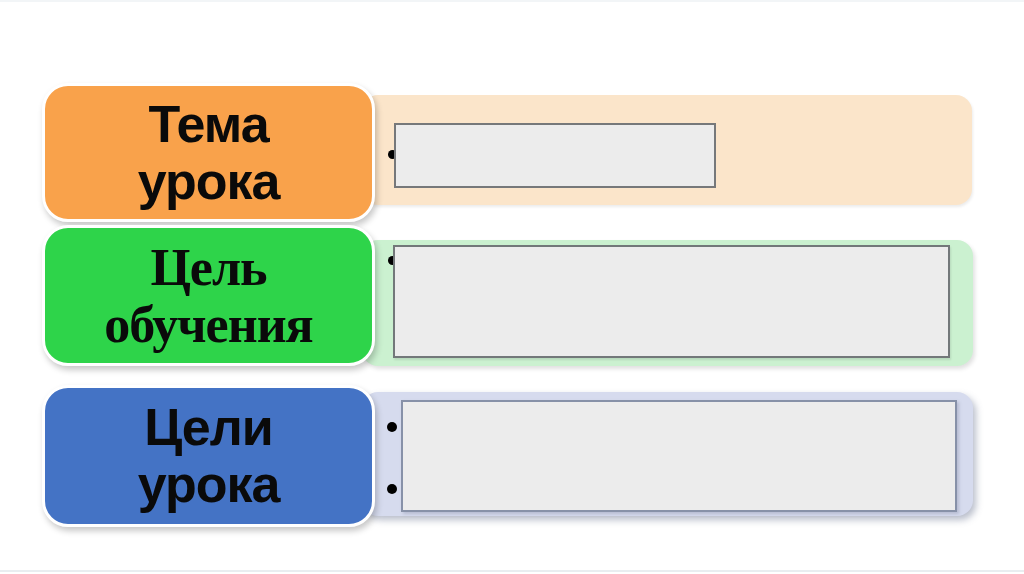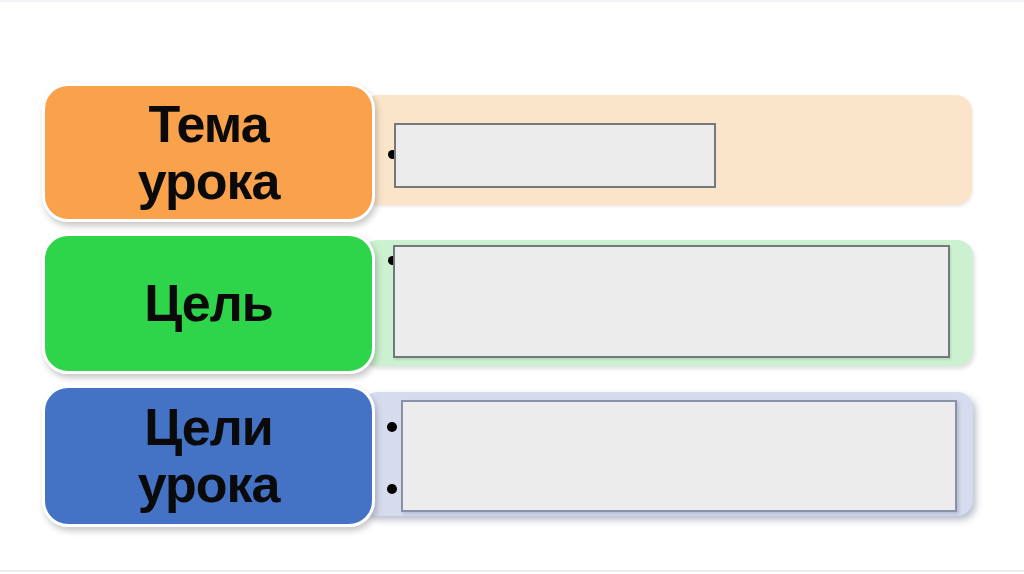--- a/index.html
+++ b/index.html
@@ -38,21 +38,21 @@
     justify-content: center;
     box-shadow: 2px 4px 6px rgba(0,0,0,0.22);
     font-weight: bold;
     font-size: 52px;
     line-height: 57px;
     letter-spacing: -1px;
     color: #0a0a0a;
     text-align: center;
   }
   .label-box.l1 { top: 83px;  height: 139px; }
-  .label-box.l2 { top: 233px; height: 141px; }
+  .label-box.l2 { top: 225px; height: 141px; font-family: Liberation Serif, serif; }
   .label-box.l3 { top: 385px; height: 142px; }
 
   .content-box {
     position: absolute;
     background: #ececec;
     border: 2px solid #76787a;
     box-sizing: border-box;
     z-index: 3;
   }
   .content-box.g1 { left: 394px; top: 123px; width: 322px; height: 65px; }
@@ -86,20 +86,21 @@
       <span>урока</span>
     </div>
   </section>
 
   <section>
     <div class="panel p2" style="background: rgb(203, 241, 208);"></div>
     <span class="dot d2"></span>
     <div class="content-box g2" style="background: rgb(236, 236, 236); border-color: rgb(115, 120, 122);"></div>
     <div class="label-box l2" style="background: rgb(46, 212, 74);">
       <span>Цель</span>
+      <span>обучения</span>
     </div>
   </section>
 
   <section>
     <div class="panel p3" style="background: rgb(214, 219, 238);"></div>
     <span class="dot d3a"></span>
     <span class="dot d3b"></span>
     <div class="content-box g3" style="background: rgb(236, 236, 236); border-color: rgb(135, 145, 168);"></div>
     <div class="label-box l3" style="background: rgb(68, 115, 197);">
       <span>Цели</span>

